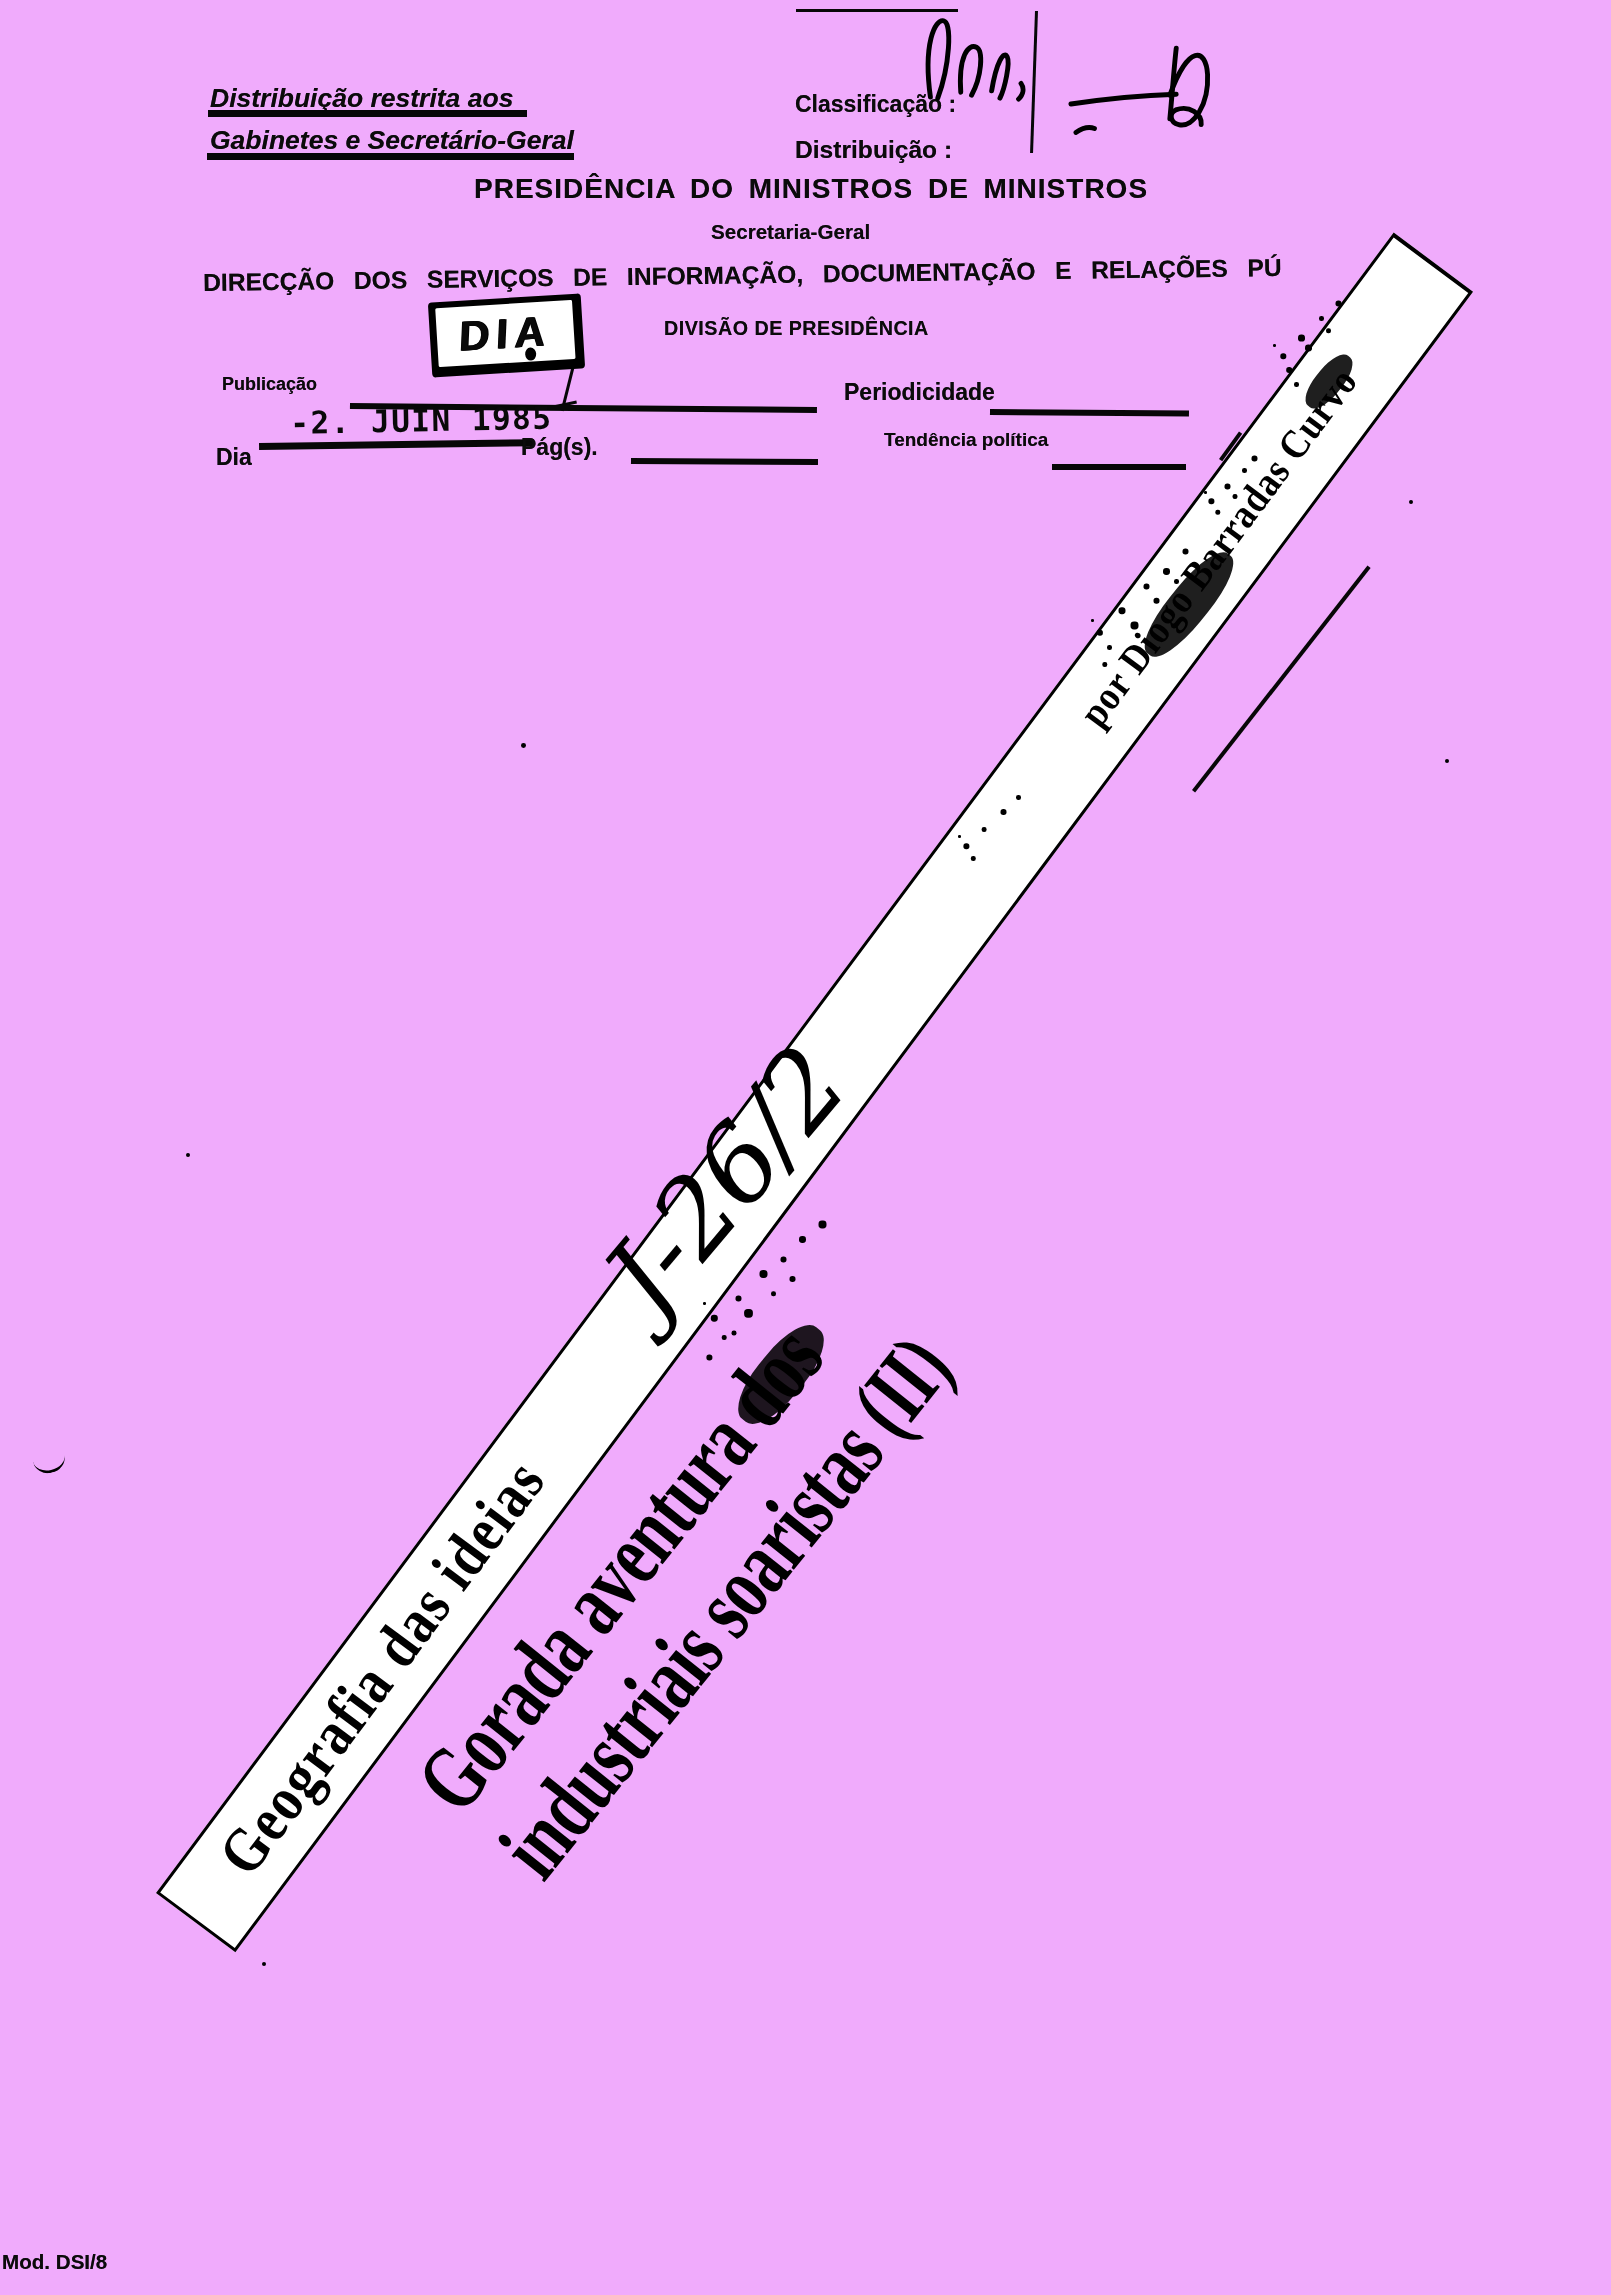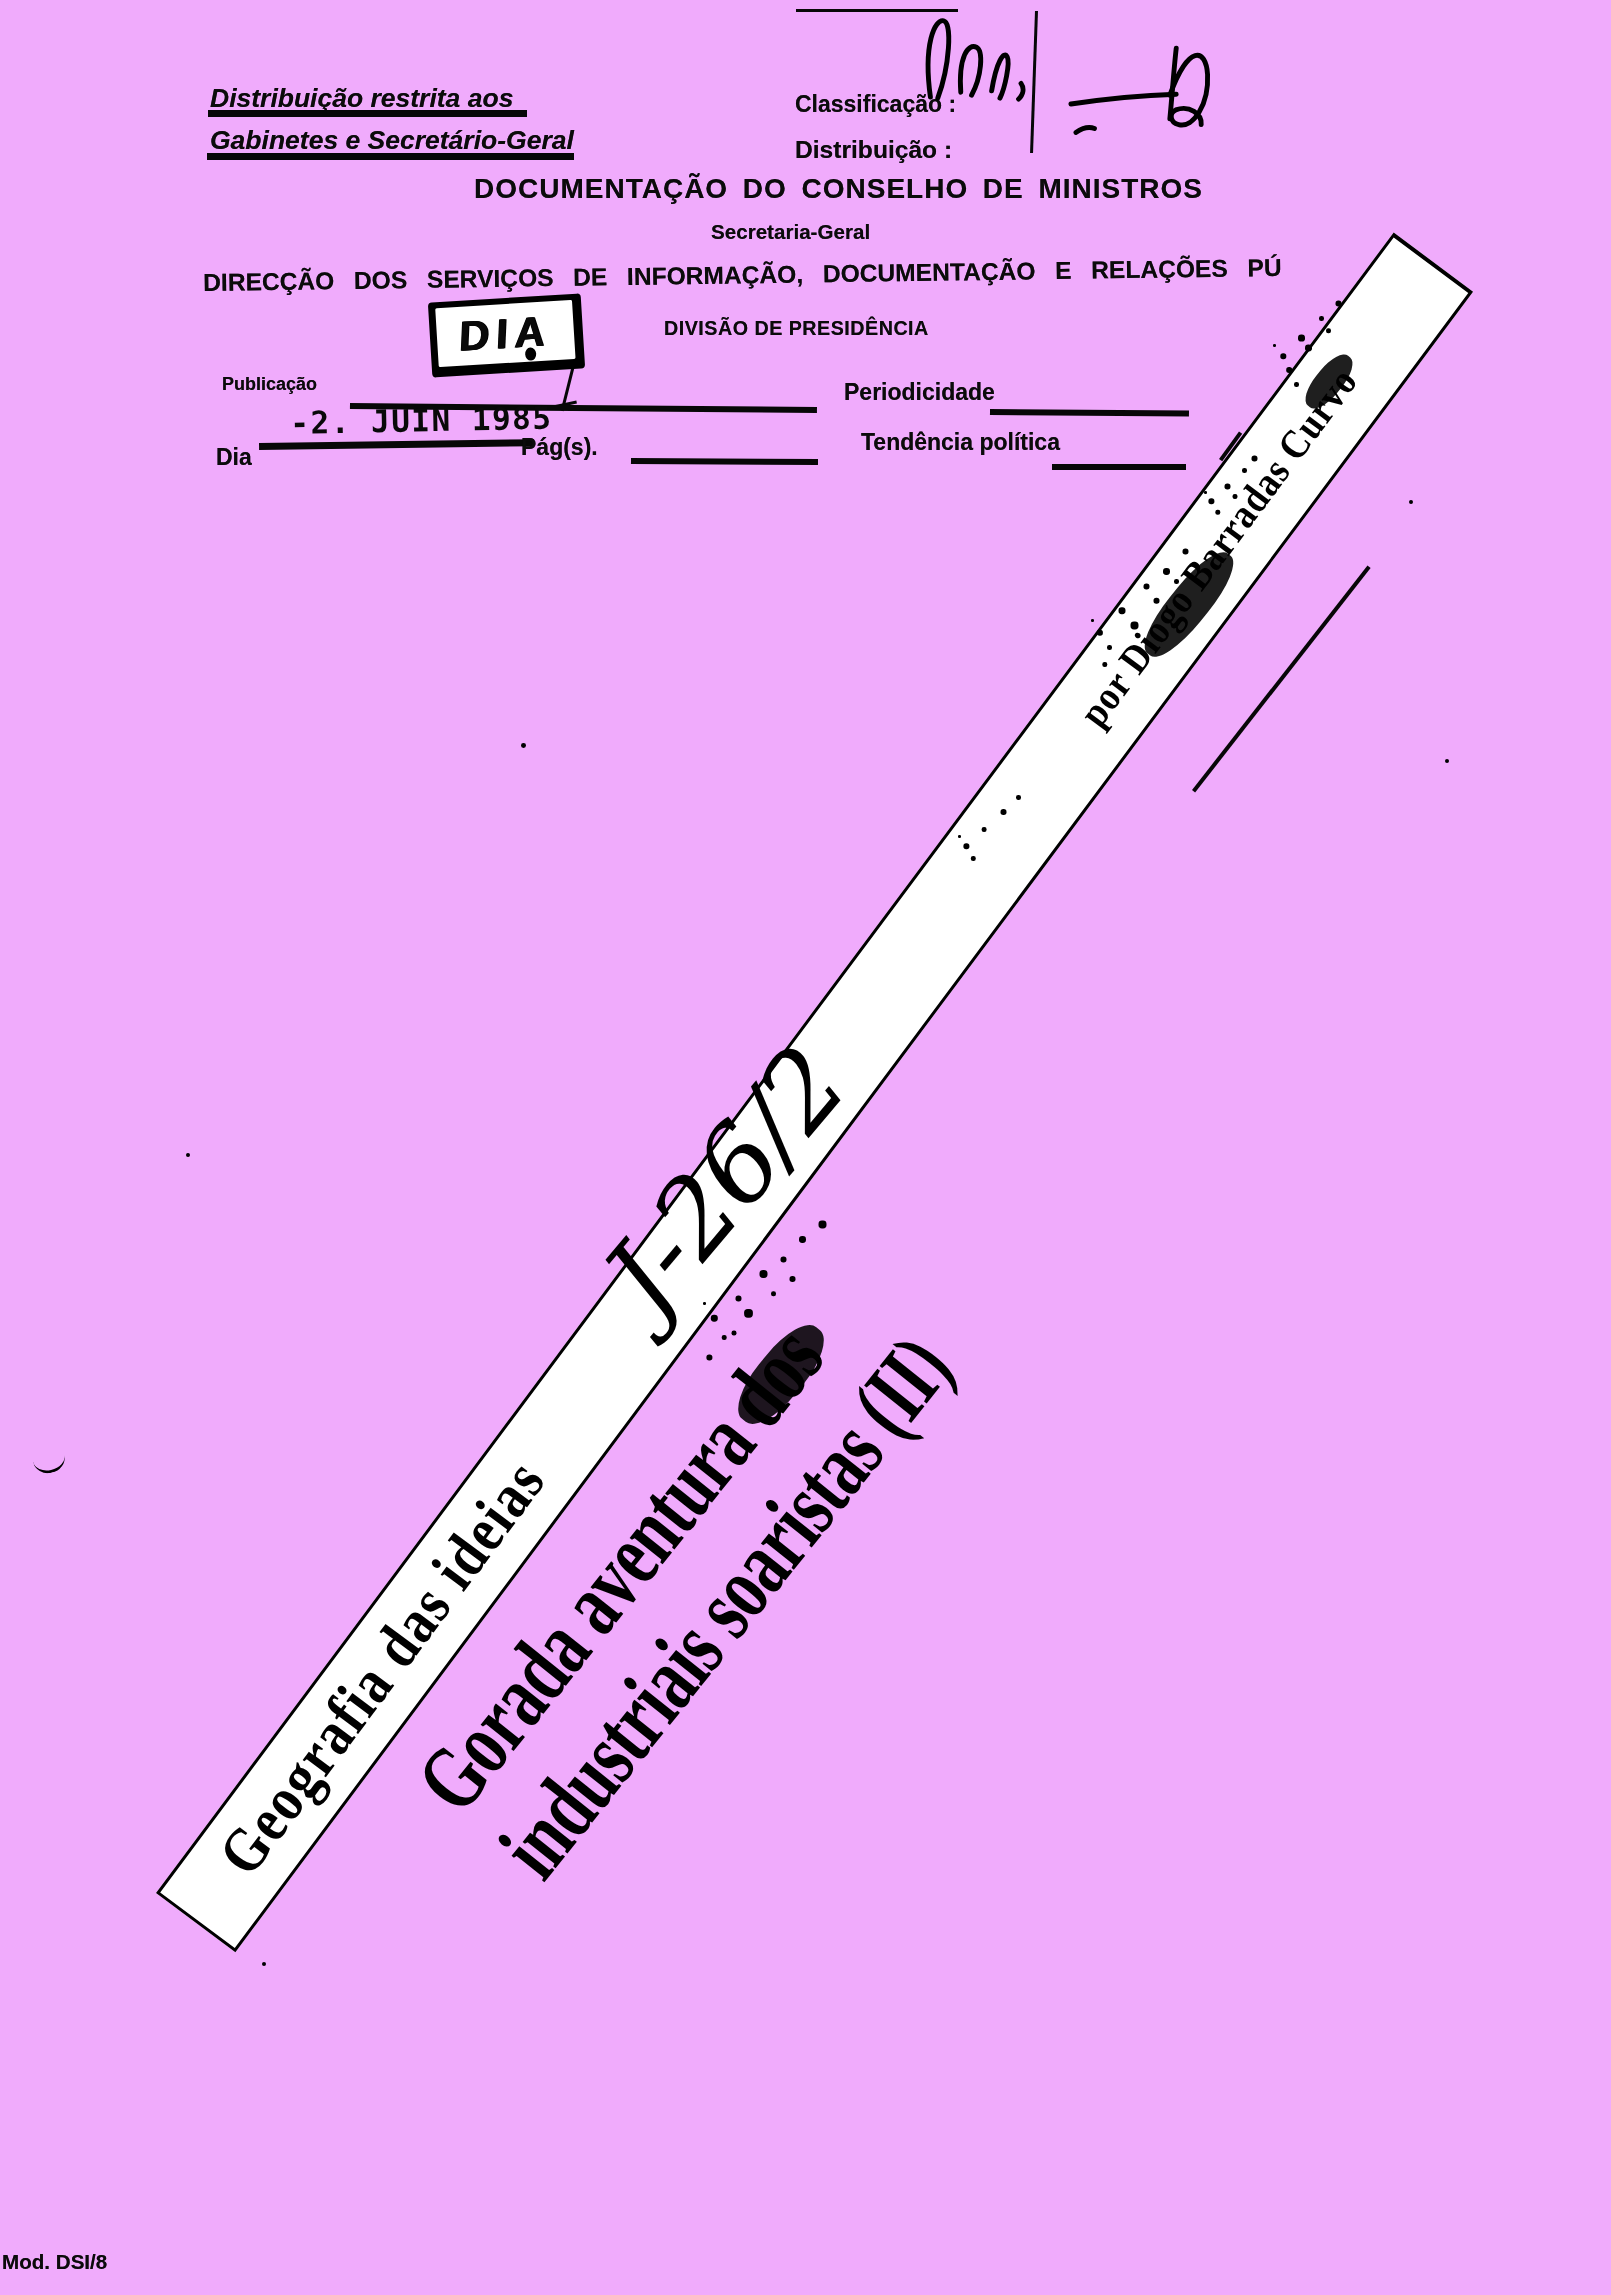--- a/index.html
+++ b/index.html
@@ -58,21 +58,21 @@
       <path d="M 105,168 C 100,95 120,68 137,76 C 152,84 147,138 127,174"></path>
       <path d="M 168,165 C 178,105 193,82 200,96 C 206,108 195,160 185,180"></path>
       <path d="M 228,150 C 235,160 233,172 223,182"></path>
       <path d="M 330,192 C 410,180 480,174 545,172"></path>
       <path d="M 545,78 C 540,122 536,182 532,222"></path>
       <path d="M 532,174 C 570,68 606,78 609,132 C 612,192 580,242 550,234 C 532,230 530,210 544,204 C 572,194 598,212 596,234"></path>
       <path d="M 340,250 C 355,240 368,238 378,242"></path>
     </g>
   </svg>
 
-  <div class="abs lbl" style="left:474px;top:173px;font-size:28px;letter-spacing:1px;word-spacing:5.9px;">DOCUMENTAÇÃO DO CONSELHO DE MINISTROS</div>
+  <div class="abs lbl" style="left:474px;top:173px;font-size:28px;letter-spacing:1px;word-spacing:5.9px;">PRESIDÊNCIA DO MINISTROS DE MINISTROS</div>
   <div class="abs lbl" style="left:711px;top:220px;font-size:20.6px;">Secretaria-Geral</div>
   <div class="abs lbl" style="left:203px;top:269px;font-size:24.6px;word-spacing:12.8px;transform:rotate(-0.8deg);transform-origin:0 0;">DIRECÇÃO DOS SERVIÇOS DE INFORMAÇÃO, DOCUMENTAÇÃO E RELAÇÕES PÚ</div>
 
   <div id="stamp">
     <div class="inner">
       <span class="txt">DIA</span>
       <span class="smudge"></span>
     </div>
   </div>
   <div class="rule" style="left:572px;top:365px;width:3.4px;height:47px;transform:rotate(14deg);"></div>
@@ -84,21 +84,21 @@
   <div class="rule" style="left:350px;top:403px;width:467px;height:6.4px;transform:rotate(0.5deg);"></div>
   <div class="abs lbl" style="left:836px;top:379px;font-size:23px;margin-left:8px;">Periodicidade</div>
   <div class="rule" style="left:990px;top:409px;width:199px;height:5.9px;transform:rotate(0.4deg);"></div>
 
   <div class="abs lbl" style="left:216px;top:444px;font-size:23px;">Dia</div>
   <div class="abs" style="left:290px;top:405px;font-size:31px;font-weight:bold;letter-spacing:1.5px;
        font-family:'DejaVu Sans Mono',monospace;transform:rotate(-1.2deg);transform-origin:0 0;color:#090909;">-2. JUIN 1985</div>
   <div class="rule" style="left:259px;top:443px;width:275px;height:6.9px;transform:rotate(-0.8deg);"></div>
   <div class="abs lbl" style="left:521px;top:434px;font-size:23px;">Pág(s).</div>
   <div class="rule" style="left:631px;top:458px;width:187px;height:6.4px;transform:rotate(0.3deg);"></div>
-  <div class="abs lbl" style="left:861px;top:429px;font-size:23px;">Tendência política</div>
+  <div class="abs lbl" style="left:884px;top:429px;font-size:19px;">Tendência política</div>
   <div class="rule" style="left:1052px;top:464px;width:134px;height:5.9px;"></div>
 
   <div class="tilde" style="left:34px;top:1457px;"></div>
   <div class="dot" style="left:521px;top:743px;width:4.9px;height:4.9px;"></div>
   <div class="dot" style="left:1445px;top:759px;width:4.4px;height:4.4px;"></div>
   <div class="dot" style="left:186px;top:1153px;width:3.9px;height:3.9px;"></div>
   <div class="dot" style="left:262px;top:1962px;width:4.4px;height:4.4px;"></div>
   <div class="dot" style="left:1409px;top:500px;width:3.9px;height:3.9px;"></div>
   <div class="rule" style="left:1219px;top:459px;width:34px;height:3.9px;transform:rotate(-54deg);z-index:6;"></div>
 

